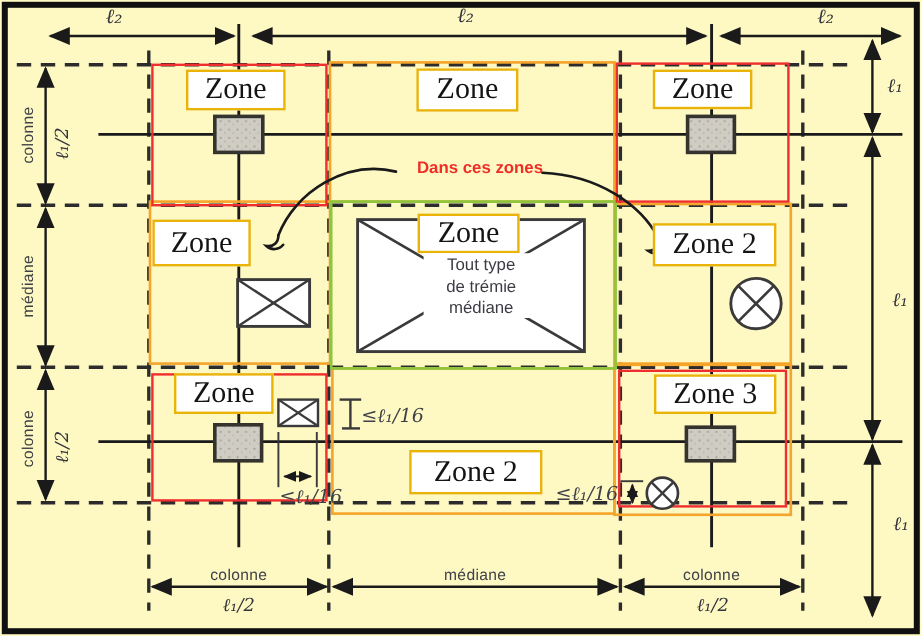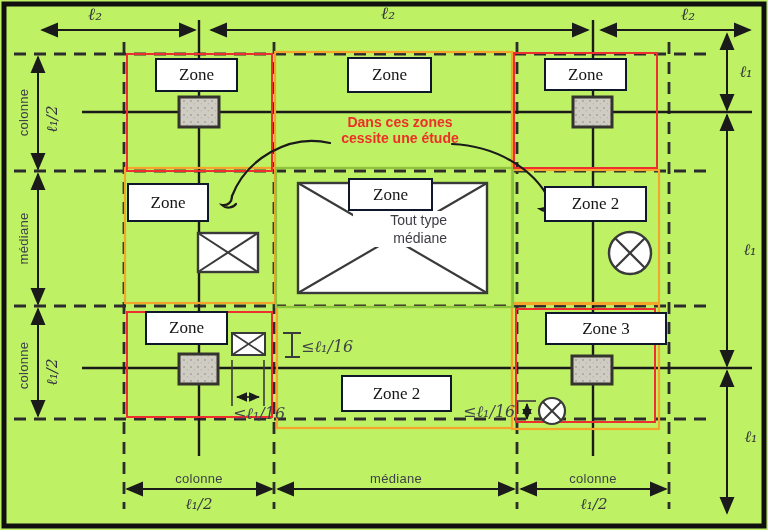--- a/index.html
+++ b/index.html
@@ -1,27 +1,27 @@
 <!DOCTYPE html>
 <html><head>
 <meta charset="utf-8">
 <style>
   html,body{margin:0;padding:0;background:#ffffff;}
-  #stage{position:relative;width:768px;height:530px;background:#bef264;overflow:hidden;
+  #stage{position:relative;width:768px;height:530px;background:#fef9c3;overflow:hidden;
          font-family:"Liberation Sans",sans-serif;}
   #linework{position:absolute;left:0;top:0;z-index:1;}
   .abs{position:absolute;z-index:2;}
-  .zone-box{box-sizing:border-box;border:2px solid #0f172a;background:#ffffff;
+  .zone-box{box-sizing:border-box;border:2px solid #eab308;background:#ffffff;
             display:flex;align-items:center;justify-content:center;
-            font-family:"Liberation Serif",serif;font-size:17px;color:#141414;z-index:2;}
+            font-family:"Liberation Serif",serif;font-size:25px;color:#141414;z-index:2;}
   .dim-script{font-family:"DejaVu Serif",serif;font-style:italic;color:#33343c;text-align:center;}
   .strip-label{font-size:13px;color:#3f4148;text-align:center;letter-spacing:.3px;}
   .rot{transform:rotate(-90deg);transform-origin:center center;}
   .red-note{width:182px;text-align:center;font-size:14px;line-height:15.5px;font-weight:bold;color:#EE2F28;}
-  .center-note{width:92px;background:#ffffff;font-size:14px;line-height:18px;color:#3c3c44;text-align:right;padding-left:2px;}
+  .center-note{width:92px;background:#ffffff;font-size:14px;line-height:18px;color:#3c3c44;text-align:center;padding-left:2px;}
   .tiny{font-family:"DejaVu Serif",serif;font-style:italic;font-size:16px;color:#3f4148;white-space:nowrap;}
 </style>
 </head>
 <body>
 
 <div id="stage">
 
   <svg id="linework" width="768" height="530" viewBox="0 0 768 530">
     <defs>
       <marker id="ah" viewBox="0 0 10 10" markerWidth="9" markerHeight="9" refX="9" refY="5" orient="auto-start-reverse">
@@ -165,29 +165,29 @@
   <div class="abs dim-script" style="left:564px;top:495px;width:60px;font-size:15px;">ℓ₁/2</div>
 
   <div class="abs zone-box" style="left:155px;top:58px;width:83px;height:34px;">Zone</div>
   <div class="abs zone-box" style="left:347px;top:57px;width:85px;height:36px;">Zone</div>
   <div class="abs zone-box" style="left:544px;top:58px;width:83px;height:33px;">Zone</div>
   <div class="abs zone-box" style="left:127px;top:183px;width:82px;height:39px;">Zone</div>
   <div class="abs zone-box" style="left:348px;top:178px;width:85px;height:33px;">Zone</div>
   <div class="abs zone-box" style="left:544px;top:186px;width:103px;height:36px;">Zone 2</div>
   <div class="abs zone-box" style="left:145px;top:311px;width:83px;height:34px;">Zone</div>
   <div class="abs zone-box" style="left:341px;top:375px;width:111px;height:37px;">Zone 2</div>
-  <div class="abs zone-box" style="left:545px;top:312px;width:122px;height:33px;">Zone 3</div>
+  <div class="abs zone-box" style="left:545px;top:312px;width:102px;height:33px;">Zone 3</div>
 
-  <div class="abs red-note" style="left:309px;top:115px;">
+  <div class="abs red-note" style="left:309px;top:132px;">
     <div>Dans ces zones</div>
-    <div>cessite une étude</div>
   </div>
 
   <div class="abs center-note" style="left:353px;top:211px;">
     <div>Tout type</div>
+    <div>de trémie</div>
     <div>médiane</div>
   </div>
 
   <div class="abs tiny" style="left:301px;top:337px;">≤ℓ₁/16</div>
   <div class="abs tiny" style="left:226px;top:404px;width:66px;text-align:center;">≤ℓ₁/16</div>
   <div class="abs tiny" style="left:463px;top:402px;">≤ℓ₁/16</div>
 
 </div>
 
 </body></html>

